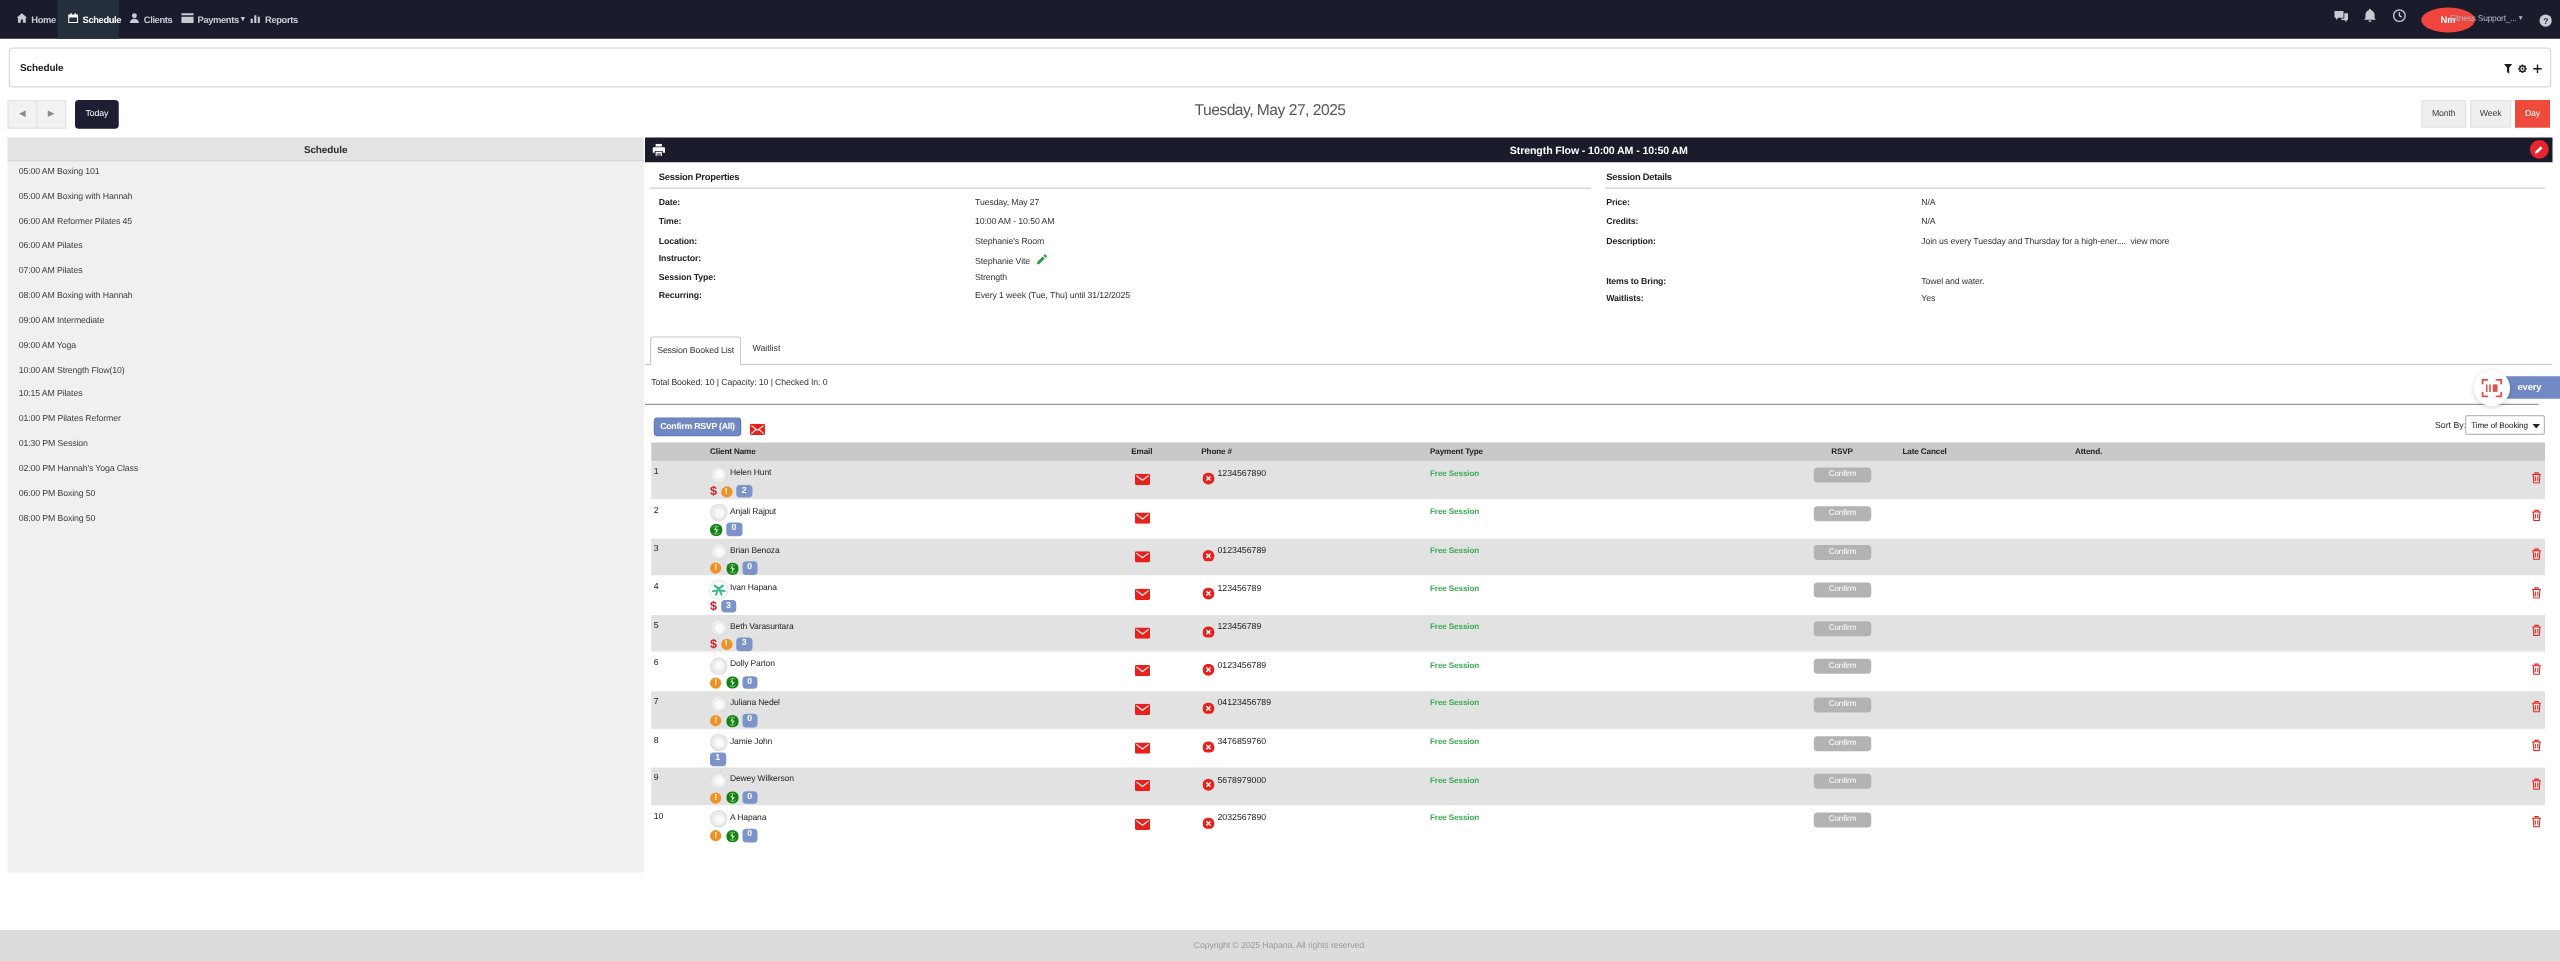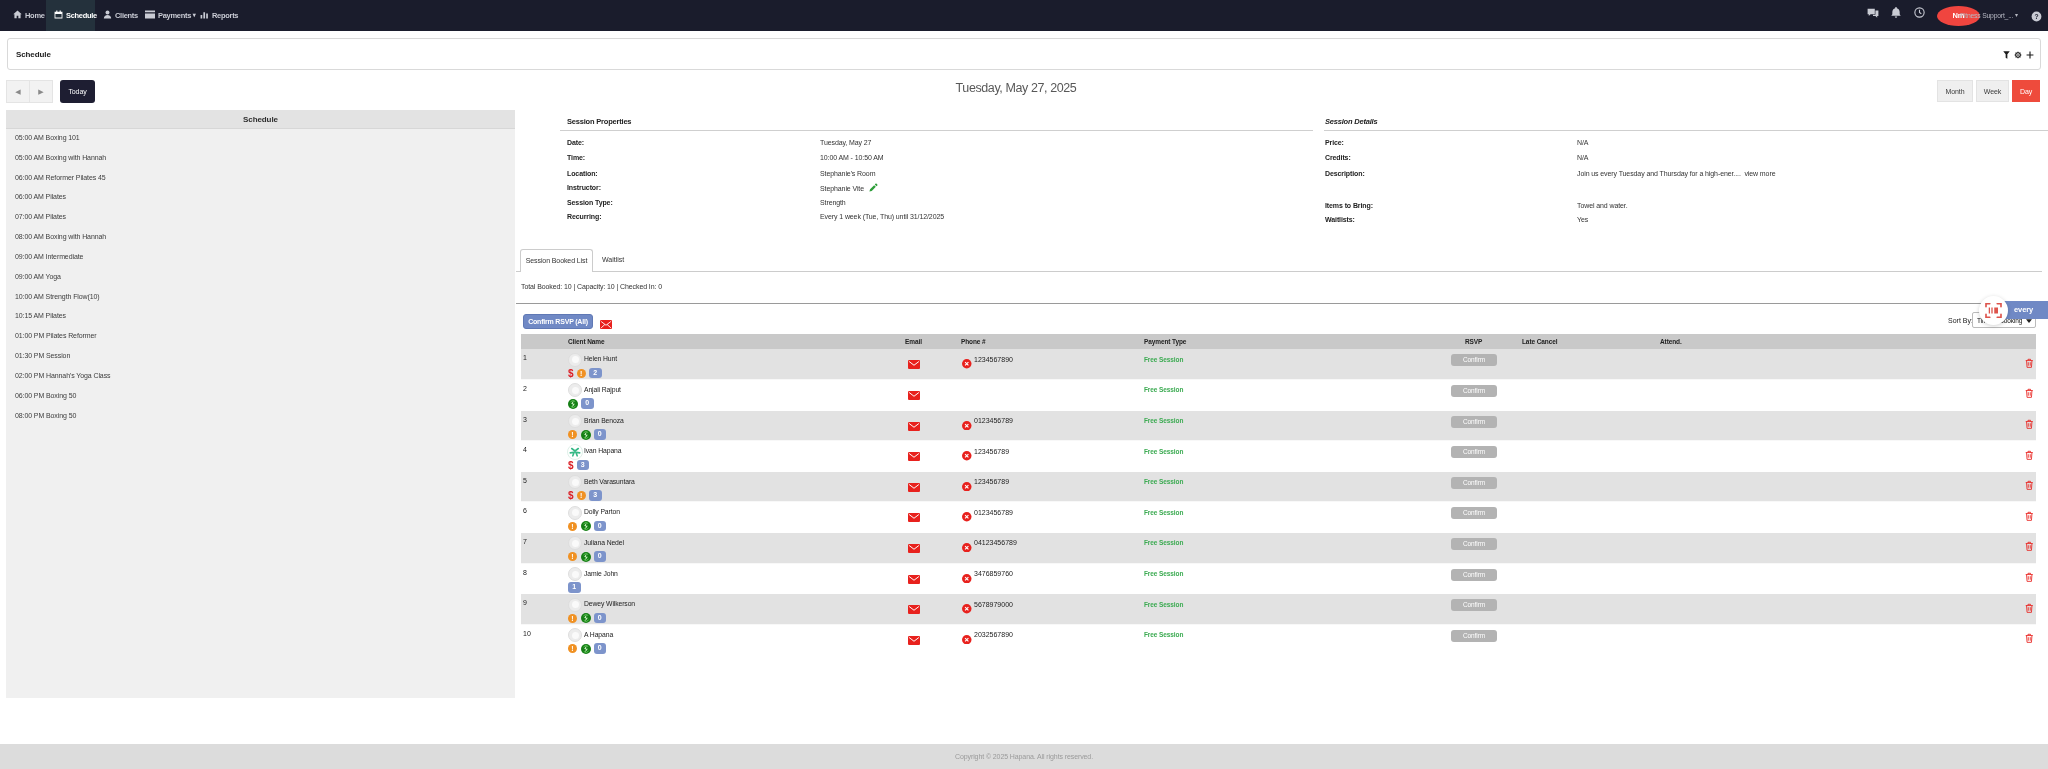--- a/index.html
+++ b/index.html
@@ -16,21 +16,21 @@
 .date-title { position:absolute; left:-8px; top:81px; width:2048px; text-align:center; font-size:12.5px; color:#585858; letter-spacing:-0.4px; }
 .viewbtn { position:absolute; top:80px; height:22px; background:#efefef; border:1px solid #e3e3e3; color:#3c3c3c; font-size:7px; text-align:center; letter-spacing:-0.1px;}
 
 .sidebar { position:absolute; left:6px; top:110px; width:509px; height:588px; background:#f0f0f0; }
 .sidebar .shead { height:19px; background:#e3e3e3; text-align:center; font-size:8px; font-weight:bold; color:#2e2e2e; line-height:19px; border-bottom:1px solid #d7d7d7; letter-spacing:-0.1px;}
 .sidebar .item { position:absolute; left:9px; font-size:7px; color:#3c3c3c; letter-spacing:-0.1px; line-height:10px;}
 
 .panel { position:absolute; left:516px; top:110px; width:1526px; }
 .phead { position:relative; height:20px; background:#1a1c2c; color:#fff; }
 .phead .ttl { text-align:center; line-height:20px; font-size:8.5px; font-weight:bold; letter-spacing:-0.1px;}
-.pbody { position:relative; background:#fff; height:138px;margin-left:40px; }
+.pbody { position:relative; background:#fff; height:138px; }
 .seclbl { position:absolute; font-size:7.5px; font-weight:bold; color:#222; letter-spacing:-0.2px;}
 .secline { position:absolute; height:1px; background:#cfcfcf; }
 .flabel { position:absolute; font-size:7px; font-weight:bold; color:#222; letter-spacing:-0.1px; line-height:9px;}
 .fval { position:absolute; font-size:7px; color:#333; letter-spacing:-0.1px; line-height:9px; white-space:nowrap;}
 .pbot { position:relative; background:#fff; height:427px; }
 .tab1 { position:absolute; left:4px; top:1px; width:73px; height:23px; border:1px solid #ccc; border-bottom:none; border-radius:3px 3px 0 0; background:#fff; font-size:7px; color:#333; text-align:center; line-height:22px; z-index:2; letter-spacing:-0.1px; white-space:nowrap;}
 .tab2 { position:absolute; left:86px; top:8px; font-size:7px; color:#333; }
 .tabline { position:absolute; left:0px; top:23px; width:1526px; height:1px; background:#ccc; }
 .totals { position:absolute; left:5px; top:35px; font-size:7px; color:#333; letter-spacing:-0.1px;}
 .hr2 { position:absolute; left:0px; top:55px; width:1515px; height:1px; background:#9a9a9a; }
@@ -130,24 +130,38 @@
   <div class="item" style="top:162px;">09:00 AM Yoga</div>
   <div class="item" style="top:182px;">10:00 AM Strength Flow(10)</div>
   <div class="item" style="top:201px;">10:15 AM Pilates</div>
   <div class="item" style="top:221px;">01:00 PM Pilates Reformer</div>
   <div class="item" style="top:241px;">01:30 PM Session</div>
   <div class="item" style="top:261px;">02:00 PM Hannah's Yoga Class</div>
   <div class="item" style="top:281px;">06:00 PM Boxing 50</div>
   <div class="item" style="top:301px;">08:00 PM Boxing 50</div>
 </div>
 <div class="panel">
+  <div class="phead">
+    <svg style="position:absolute;left:6px;top:4.5px;" width="10" height="10" viewBox="0 0 14 14" fill="#fff">
+        <path d="M3.5 0h7v3h-7z"></path>
+        <path d="M1 4h12a1 1 0 0 1 1 1v5h-2.5V8h-9v2H0V5a1 1 0 0 1 1-1z"></path>
+        <path d="M3.5 9h7v5h-7z"></path>
+        <path d="M4.5 10.8h5v0.9h-5zM4.5 12.4h5v0.9h-5z" fill="#1a1c2c"></path>
+      </svg>
+    <div class="ttl">Strength Flow - 10:00 AM - 10:50 AM</div>
+    <span style="position:absolute;right:3px;top:2px;width:15px;height:15px;border-radius:50%;background:#e8252d;">
+      <svg style="position:absolute;left:3.2px;top:3.2px;" width="9" height="9" viewBox="0 0 10 10">
+          <path d="M1.2 8.8l.6-2.3 4.3-4.3 1.7 1.7-4.3 4.3z" fill="#fff"></path>
+        </svg>
+      </span>
+  </div>
   <div class="pbody">
     <div class="seclbl" style="left:11px;top:7px;">Session Properties</div>
     <div class="secline" style="left:4px;top:20px;width:753px;"></div>
-    <div class="seclbl" style="left:769px;top:7px;font-style:italic;">Session Details</div>
+    <div class="seclbl" style="left:769px;top:7px;">Session Details</div>
     <div class="secline" style="left:768px;top:20px;width:752px;"></div>
     <div class="flabel" style="left:11px;top:28px;">Date:</div>
       <div class="fval" style="left:264px;top:28px;">Tuesday, May 27</div>
     <div class="flabel" style="left:11px;top:43px;">Time:</div>
       <div class="fval" style="left:264px;top:43px;">10:00 AM - 10:50 AM</div>
     <div class="flabel" style="left:11px;top:59px;">Location:</div>
       <div class="fval" style="left:264px;top:59px;">Stephanie's Room</div>
     <div class="flabel" style="left:11px;top:73px;">Instructor:</div>
       <div class="fval" style="left:264px;top:73px;">Stephanie Vite<svg width="9" height="9" viewBox="0 0 10 10" style="margin-left:5px;vertical-align:-1px;">
           <path d="M0.5 9.5l.7-2.6 4.5-4.5 1.9 1.9-4.5 4.5zM6.4 1.7L7.8.3l1.9 1.9-1.4 1.4z" fill="#2e9e3a"></path>

